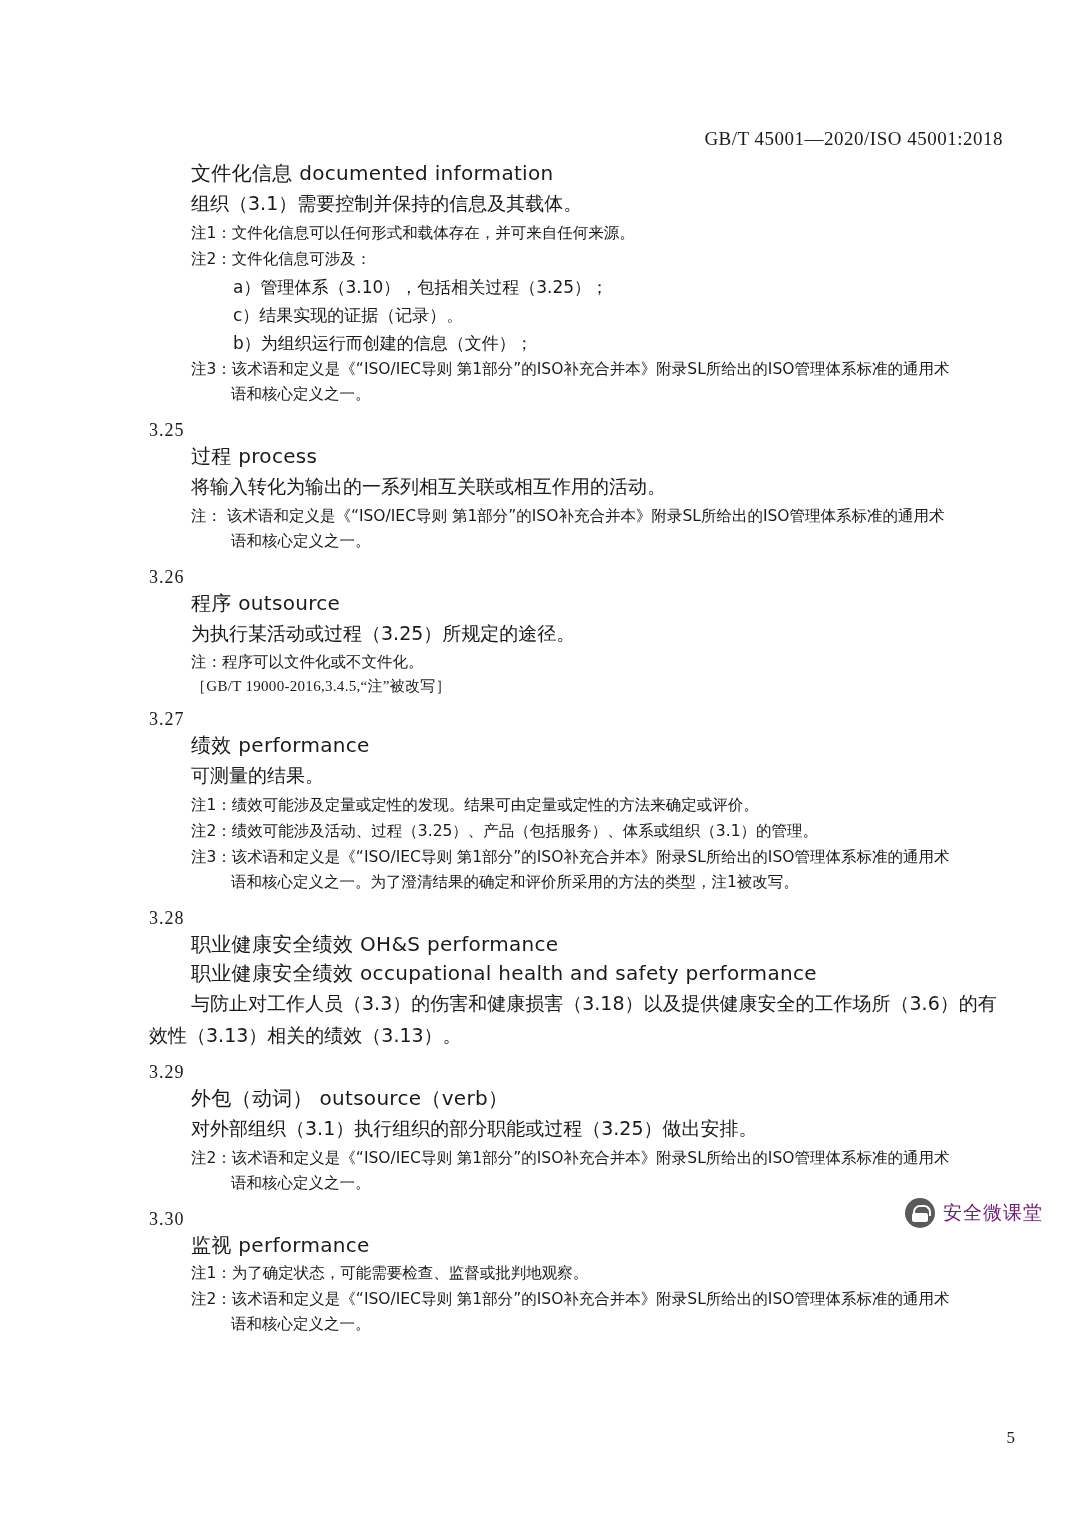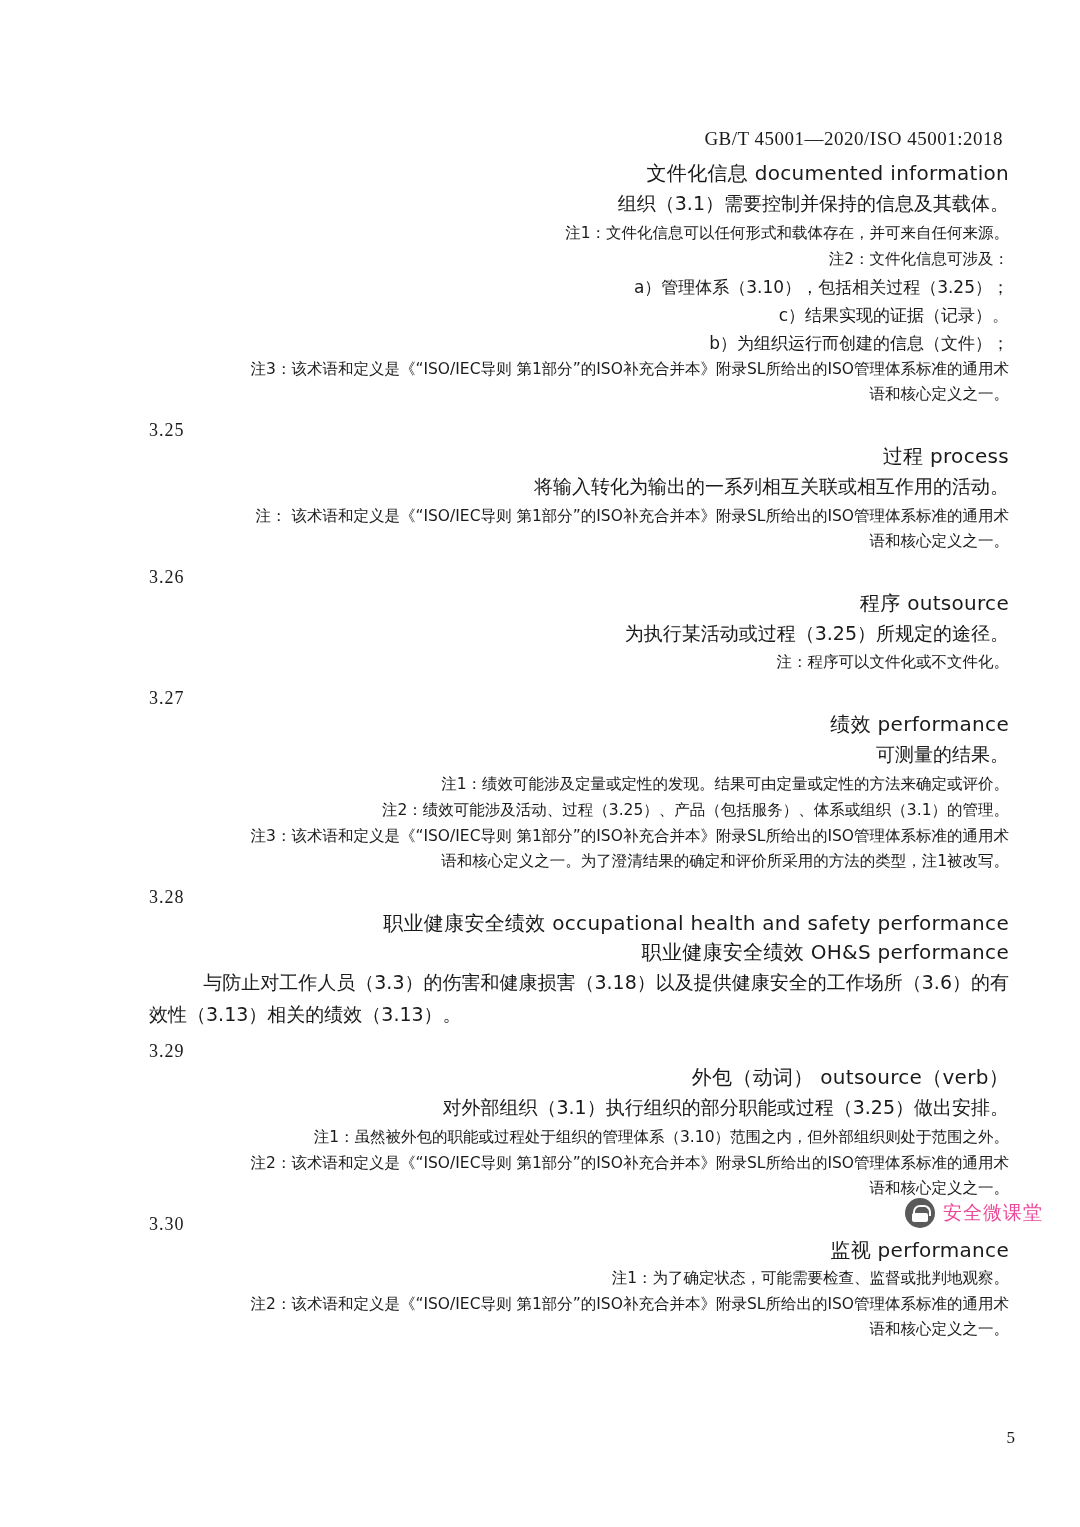--- a/index.html
+++ b/index.html
@@ -39,21 +39,21 @@
     width: 860px;
   }
   .entry { margin: 0; }
   .clause-num {
     font-size: 18px;
     margin-top: 13px;
     margin-bottom: 2px;
     font-family: "Liberation Serif", serif;
     letter-spacing: 1px;
   }
-  .indent { margin-left: 42px; text-align: right; }
+  .indent { margin-left: 42px; }
   .term {
     font-size: 20px;
     margin-bottom: 2px;
     font-family: "DejaVu Sans", sans-serif;
     font-weight: 500;
     letter-spacing: 0.3px;
   }
   .term .en {
     font-family: "DejaVu Sans", sans-serif;
     font-weight: 400;
@@ -100,21 +100,21 @@
     font-size: 17px;
     font-family: "Liberation Serif", serif;
   }
   .watermark {
     position: absolute;
     right: 60px;
     bottom: 18px;
     display: flex;
     align-items: center;
     gap: 8px;
-    color: #ec4899;
+    color: #701a75;
   }
   .wm-logo {
     width: 30px; height: 30px;
     border-radius: 50%;
     background: #5a5a5a;
     position: relative;
     flex: none;
   }
   .wm-logo::before {
     content: "";
@@ -184,20 +184,21 @@
 
     <div class="entry">
       <div class="clause-num">3.26</div>
       <div class="indent">
         <div class="term">
           <span>程序</span>
           <span class="en">outsource</span>
         </div>
         <div class="def">为执行某活动或过程（3.25）所规定的途径。</div>
         <div class="note">注：程序可以文件化或不文件化。</div>
+        <div class="src">［GB/T 19000-2016,3.4.5,“注”被改写］</div>
       </div>
     </div>
 
     <div class="entry">
       <div class="clause-num">3.27</div>
       <div class="indent">
         <div class="term">
           <span>绩效</span>
           <span class="en">performance</span>
         </div>
@@ -209,40 +210,39 @@
           <span class="cont">语和核心定义之一。为了澄清结果的确定和评价所采用的方法的类型，注1被改写。</span>
         </div>
       </div>
     </div>
 
     <div class="entry">
       <div class="clause-num">3.28</div>
       <div class="indent">
         <div class="term">
           <span>职业健康安全绩效</span>
+          <span class="en">OH&amp;S performance</span>
+        </div>
+        <div class="term">
+          <span>职业健康安全绩效</span>
           <span class="en">occupational health and safety performance</span>
-        </div>
-        <div class="term">
-          <span>职业健康安全绩效</span>
-          <span class="en">OH&amp;S performance</span>
         </div>
         <div class="def">与防止对工作人员（3.3）的伤害和健康损害（3.18）以及提供健康安全的工作场所（3.6）的有</div>
       </div>
       <div class="def-wide">效性（3.13）相关的绩效（3.13）。</div>
     </div>
 
     <div class="entry">
       <div class="clause-num">3.29</div>
       <div class="indent">
         <div class="term">
           <span>外包（动词）</span>
           <span class="en">outsource（verb）</span>
         </div>
         <div class="def">对外部组织（3.1）执行组织的部分职能或过程（3.25）做出安排。</div>
-        <div class="note">注1：虽然被外包的职能或过程处于组织的管理体系（3.10）范围之内，但外部组织则处于范围之外。</div>
         <div class="note">
           <span>注2：该术语和定义是《“ISO/IEC导则 第1部分”的ISO补充合并本》附录SL所给出的ISO管理体系标准的通用术</span>
           <span class="cont">语和核心定义之一。</span>
         </div>
       </div>
     </div>
 
     <div class="entry">
       <div class="clause-num">3.30</div>
       <div class="indent">

